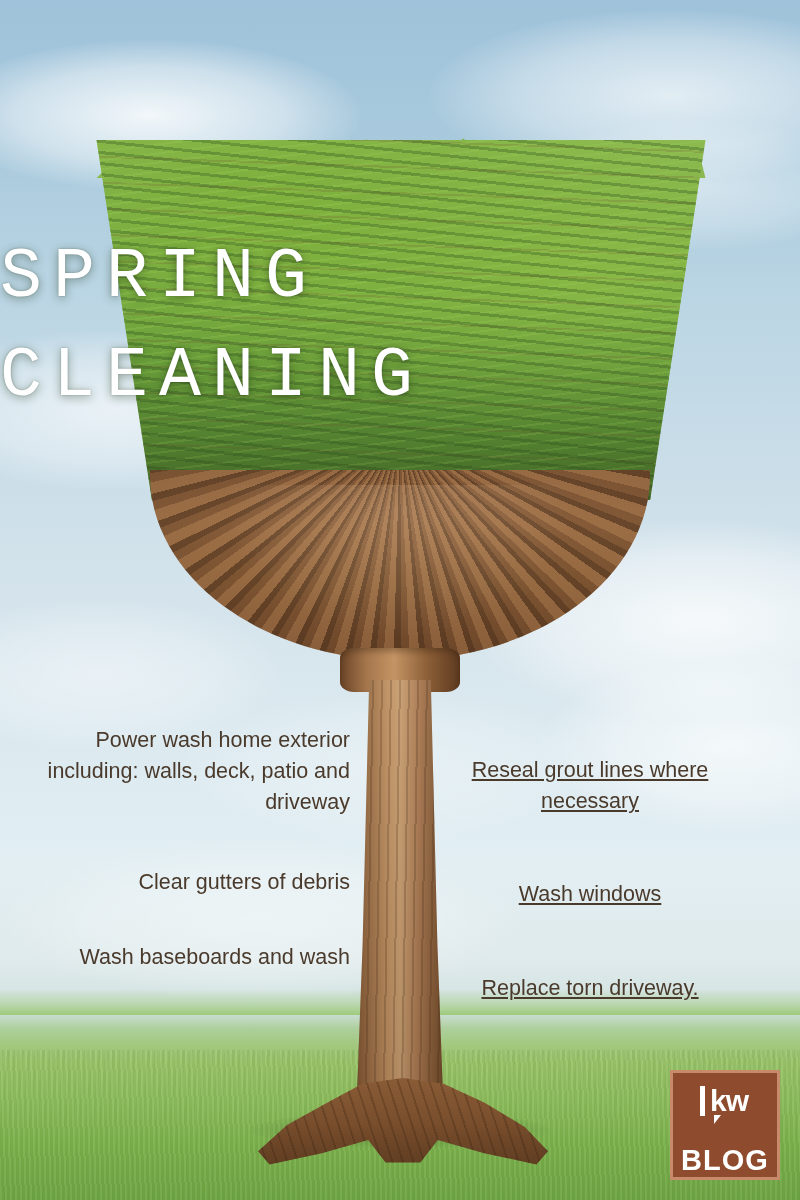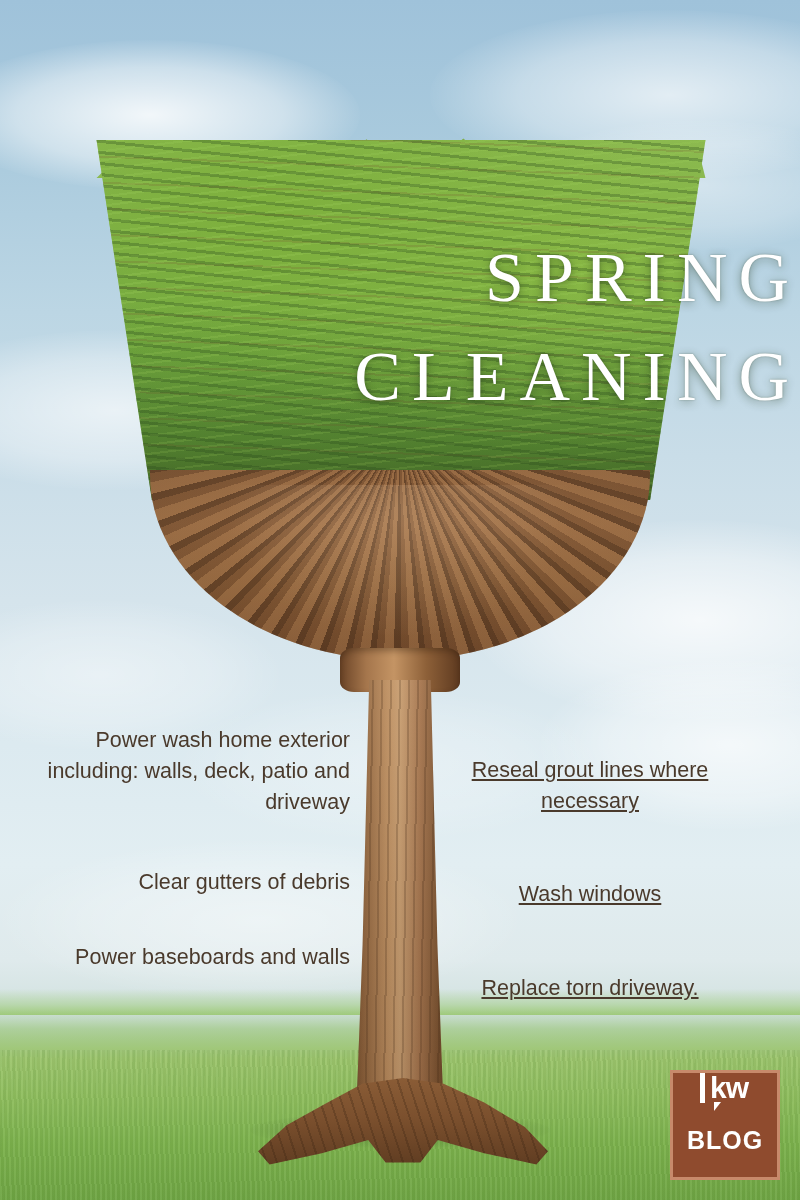--- a/index.html
+++ b/index.html
@@ -194,23 +194,23 @@
   #roots:after {
     content: "";
     position: absolute; inset: 0;
     background: repeating-linear-gradient(72deg, rgba(50,30,14,0.25) 0 2px, rgba(255,255,255,0) 2px 10px);
   }
 
   
   #headline {
     position: absolute;
     left: 0; right: 0; top: 228px;
-    text-align: right;
+    text-align: left;
     color: #ffffff;
-    font-family: Liberation Serif, serif;
+    font-family: Liberation Mono, monospace;
     font-size: 70px;
     line-height: 1.42;
     letter-spacing: 11px;
     text-shadow: 0 2px 10px rgba(30,50,20,0.45), 0 0 2px rgba(30,50,20,0.35);
     pointer-events: none;
   }
   #headline .l2 { display: block; }
 
   
   .tips {
@@ -230,22 +230,22 @@
     position: absolute;
     right: 20px; bottom: 20px;
     width: 110px; height: 110px;
     background: #8f4b2e;
     border: 3px solid #c78a6b;
     box-sizing: border-box;
     color: #ffffff;
     display: flex;
     flex-direction: column;
     align-items: center;
-    justify-content: flex-start;
-    gap: 7px;
+    justify-content: flex-end;
+    gap: 18px;
   }
   #logo .kw {
     display: inline-flex;
     align-items: flex-start;
     font-family: "Liberation Sans", sans-serif;
     font-weight: 700;
     font-size: 30px;
     line-height: 1;
     letter-spacing: -1px;
   }
@@ -262,24 +262,24 @@
   }
   #logo .kw .mark:after {
     content: "";
     position: absolute;
     left: 6px; bottom: -8px;
     width: 0; height: 0;
     border-left: 7px solid #ffffff;
     border-bottom: 9px solid transparent;
   }
   #logo .blog {
-    font-size: 25px;
+    font-size: 29px;
     font-weight: 700;
     letter-spacing: 1px;
-    margin-top: 16px;
+    margin-top: 10px;
   }
 </style>
 </head>
 <body>
 
 <div id="poster">
 
   <div class="cloud" id="cl1"></div>
   <div class="cloud" id="cl2"></div>
   <div class="cloud" id="cl3"></div>
@@ -304,21 +304,21 @@
   </div>
 
   <div id="headline">
     <span class="l1">SPRING</span>
     <span class="l2">CLEANING</span>
   </div>
 
   <div class="tips" id="tips-left">
     <p class="tip">Power wash home exterior including:  walls,  deck, patio and driveway</p>
     <p class="tip">Clear gutters of debris</p>
-    <p class="tip">Power baseboards and walls</p>
+    <p class="tip">Wash baseboards and wash</p>
   </div>
 
   <div class="tips" id="tips-right">
     <p class="tip">Reseal grout lines where necessary</p>
     <p class="tip">Wash windows</p>
     <p class="tip">Replace torn driveway.</p>
   </div>
 
   <div id="logo">
     <span class="kw">

